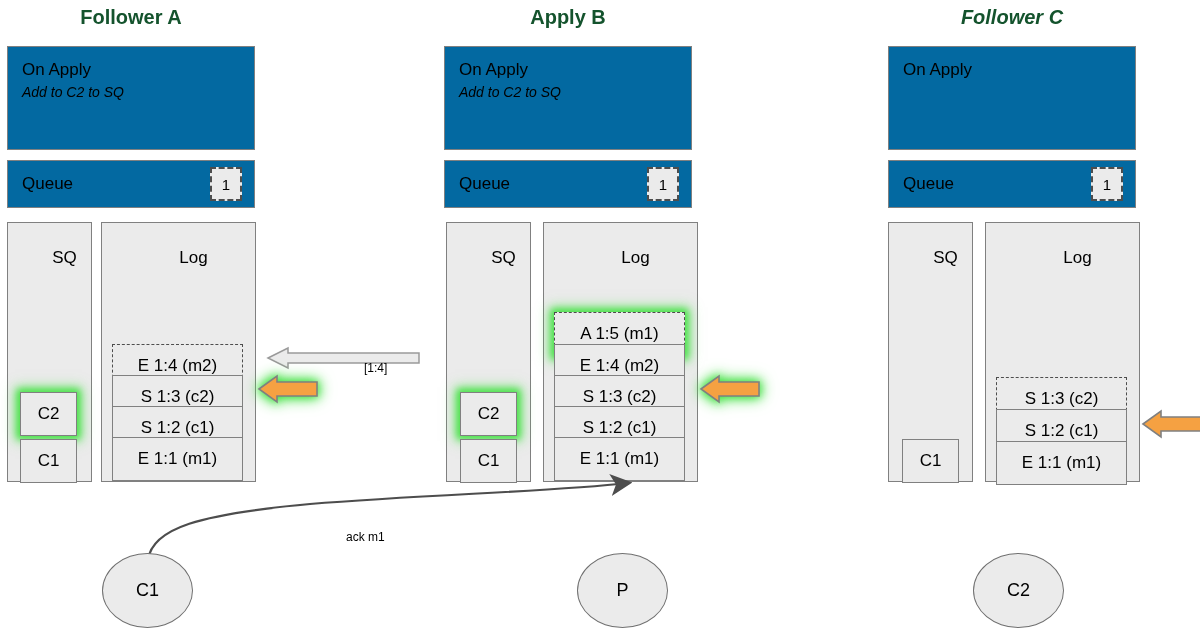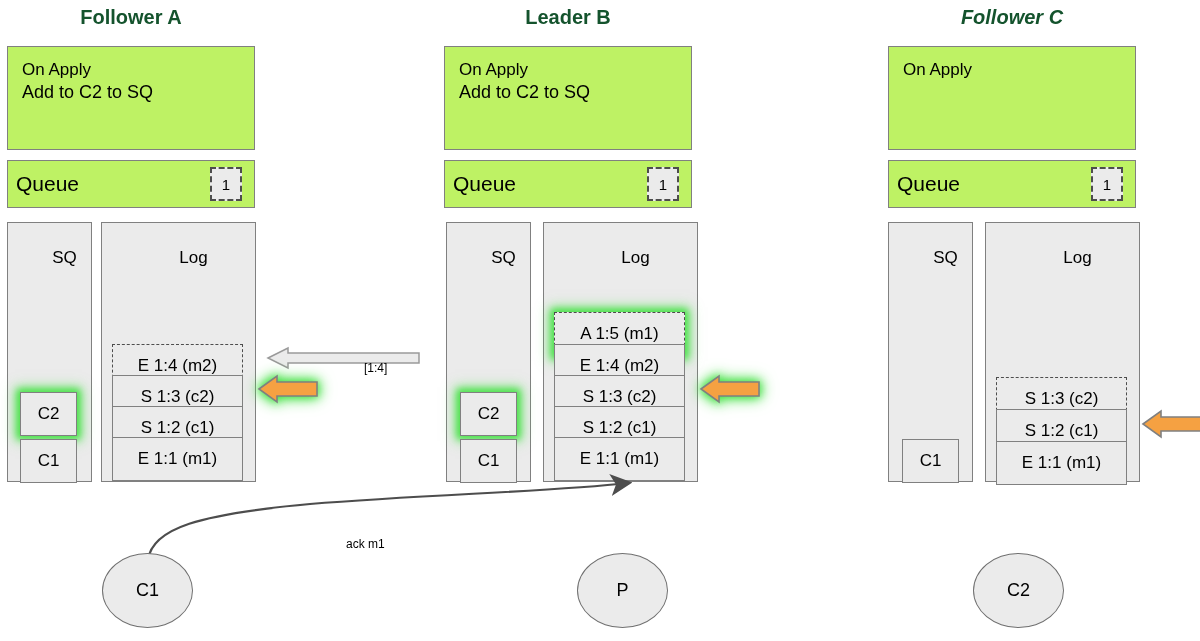--- a/index.html
+++ b/index.html
@@ -22,44 +22,45 @@
   .node-title {
     font-size: 20px;
     font-weight: bold;
     color: #14532d;
     text-align: center;
     letter-spacing: 0px;
   }
 
   
   .panel {
-    background: #bef264;
+    background: #0369a1;
     border: 1.5px solid #808080;
   }
 
   .onapply {
     padding: 12px 14px 0 14px;
   }
   .onapply .line1 {
     font-size: 17px;
     color: #000;
     line-height: 22px;
   }
   .onapply .line2 {
-    font-size: 18px;
+    font-size: 14px;
+    font-style: italic;
     color: #000;
     line-height: 22px;
   }
 
   .queue-label {
     position: absolute;
-    left: 8px;
+    left: 14px;
     top: 50%;
     transform: translateY(-50%);
-    font-size: 21px;
+    font-size: 17px;
     color: #000;
   }
   .queue-badge {
     position: absolute;
     right: 12px;
     top: 50%;
     transform: translateY(-50%);
     width: 28px;
     height: 30px;
     border: 2px dashed #4d4d4d;
@@ -158,21 +159,21 @@
 <div class="entry" style="left:20px; top:439px; width:57px;">C1</div>
 
 <div class="col" style="left:101px; top:222px; width:153px; height:258px;">
   <div class="col-title">Log</div>
 </div>
 <div class="entry dashed" style="left:112px; top:344px; width:131px;">E 1:4 (m2)</div>
 <div class="entry" style="left:112px; top:375px; width:131px;">S 1:3 (c2)</div>
 <div class="entry" style="left:112px; top:406px; width:131px;">S 1:2 (c1)</div>
 <div class="entry" style="left:112px; top:437px; width:131px;">E 1:1 (m1)</div>
 
-<div class="abs node-title" style="left:444px; top:6px; width:248px;">Leader B</div>
+<div class="abs node-title" style="left:444px; top:6px; width:248px;">Apply B</div>
 
 <div class="abs panel onapply" style="left:444px; top:46px; width:248px; height:104px;">
   <div class="line1">On Apply</div>
   <div class="line2">Add to C2 to SQ</div>
 </div>
 
 <div class="abs panel" style="left:444px; top:160px; width:248px; height:48px;">
   <span class="queue-label">Queue</span>
   <span class="queue-badge">1</span>
 </div>
@@ -240,19 +241,19 @@
 </div>
 
 <svg class="arrow-svg" style="left:130px; top:470px;" width="530" height="120" viewBox="0 0 530 120">
   <defs>
     <marker id="ackhead" markerWidth="10" markerHeight="10" refX="8" refY="5" orient="auto" markerUnits="strokeWidth">
       <path d="M 0 0 L 10 5 L 0 10 L 2.5 5 Z" fill="#4d4d4d"></path>
     </marker>
   </defs>
   <path d="M 18 90 C 22 58 70 44 180 34 C 300 24 420 22 498 13" fill="none" stroke="#4d4d4d" stroke-width="2.2" marker-end="url(#ackhead)"></path>
 </svg>
-<div class="edge-label" style="left:346px; top:530px;margin-top:7px;">ack m1</div>
+<div class="edge-label" style="left:346px; top:530px;">ack m1</div>
 
 <div class="ellipse" style="left:102px; top:553px; width:89px; height:73px;">C1</div>
 
 <div class="ellipse" style="left:577px; top:553px; width:89px; height:73px;">P</div>
 
 <div class="ellipse" style="left:973px; top:553px; width:89px; height:73px;">C2</div>
 
 </body></html>

